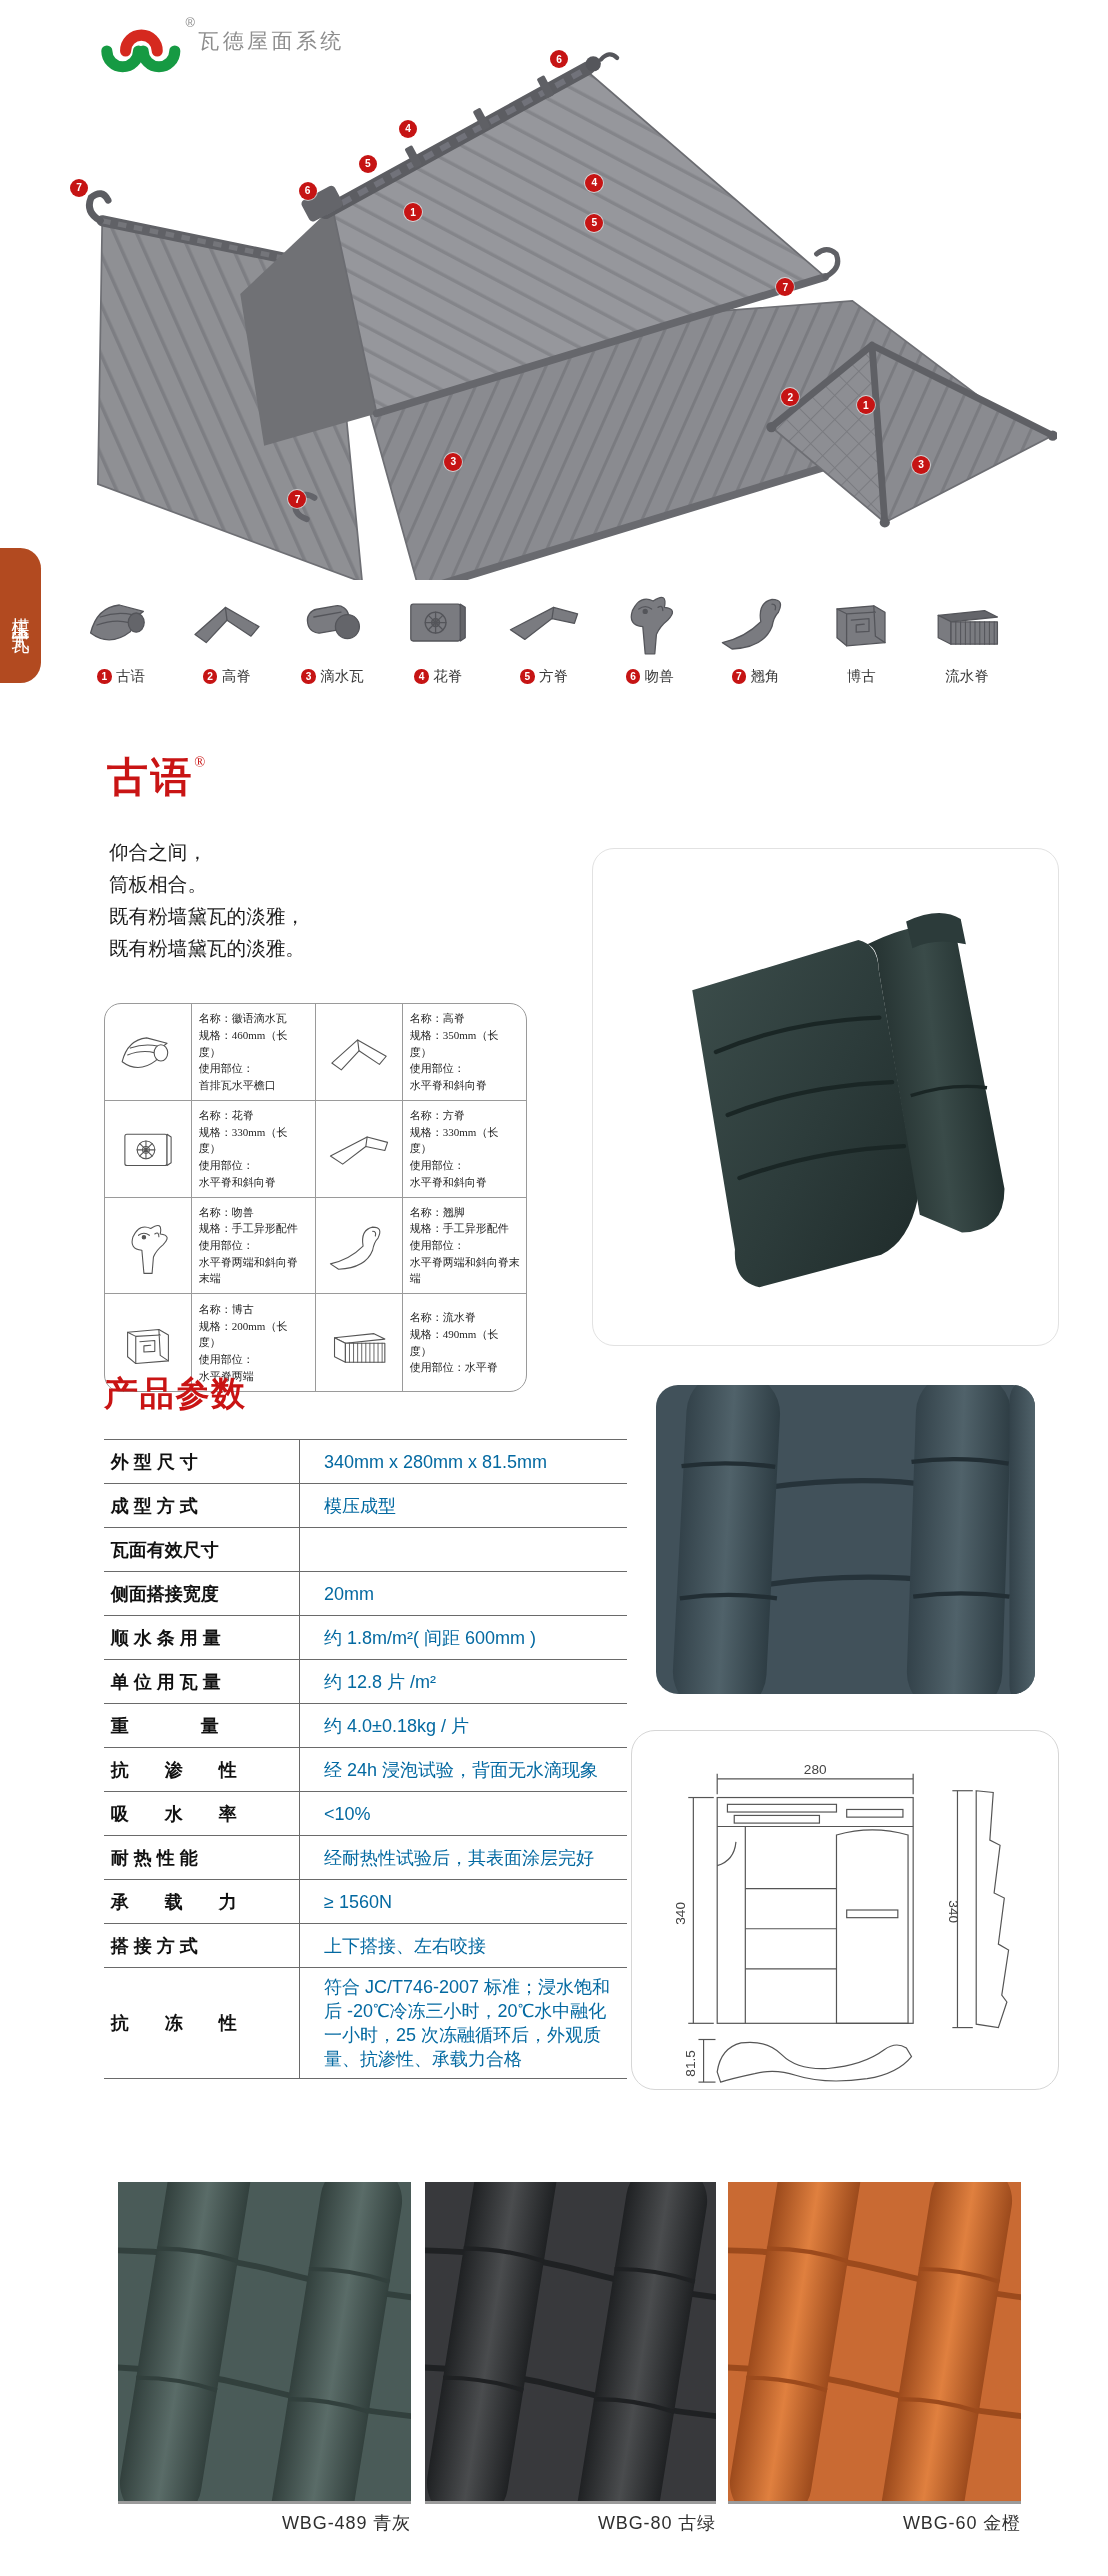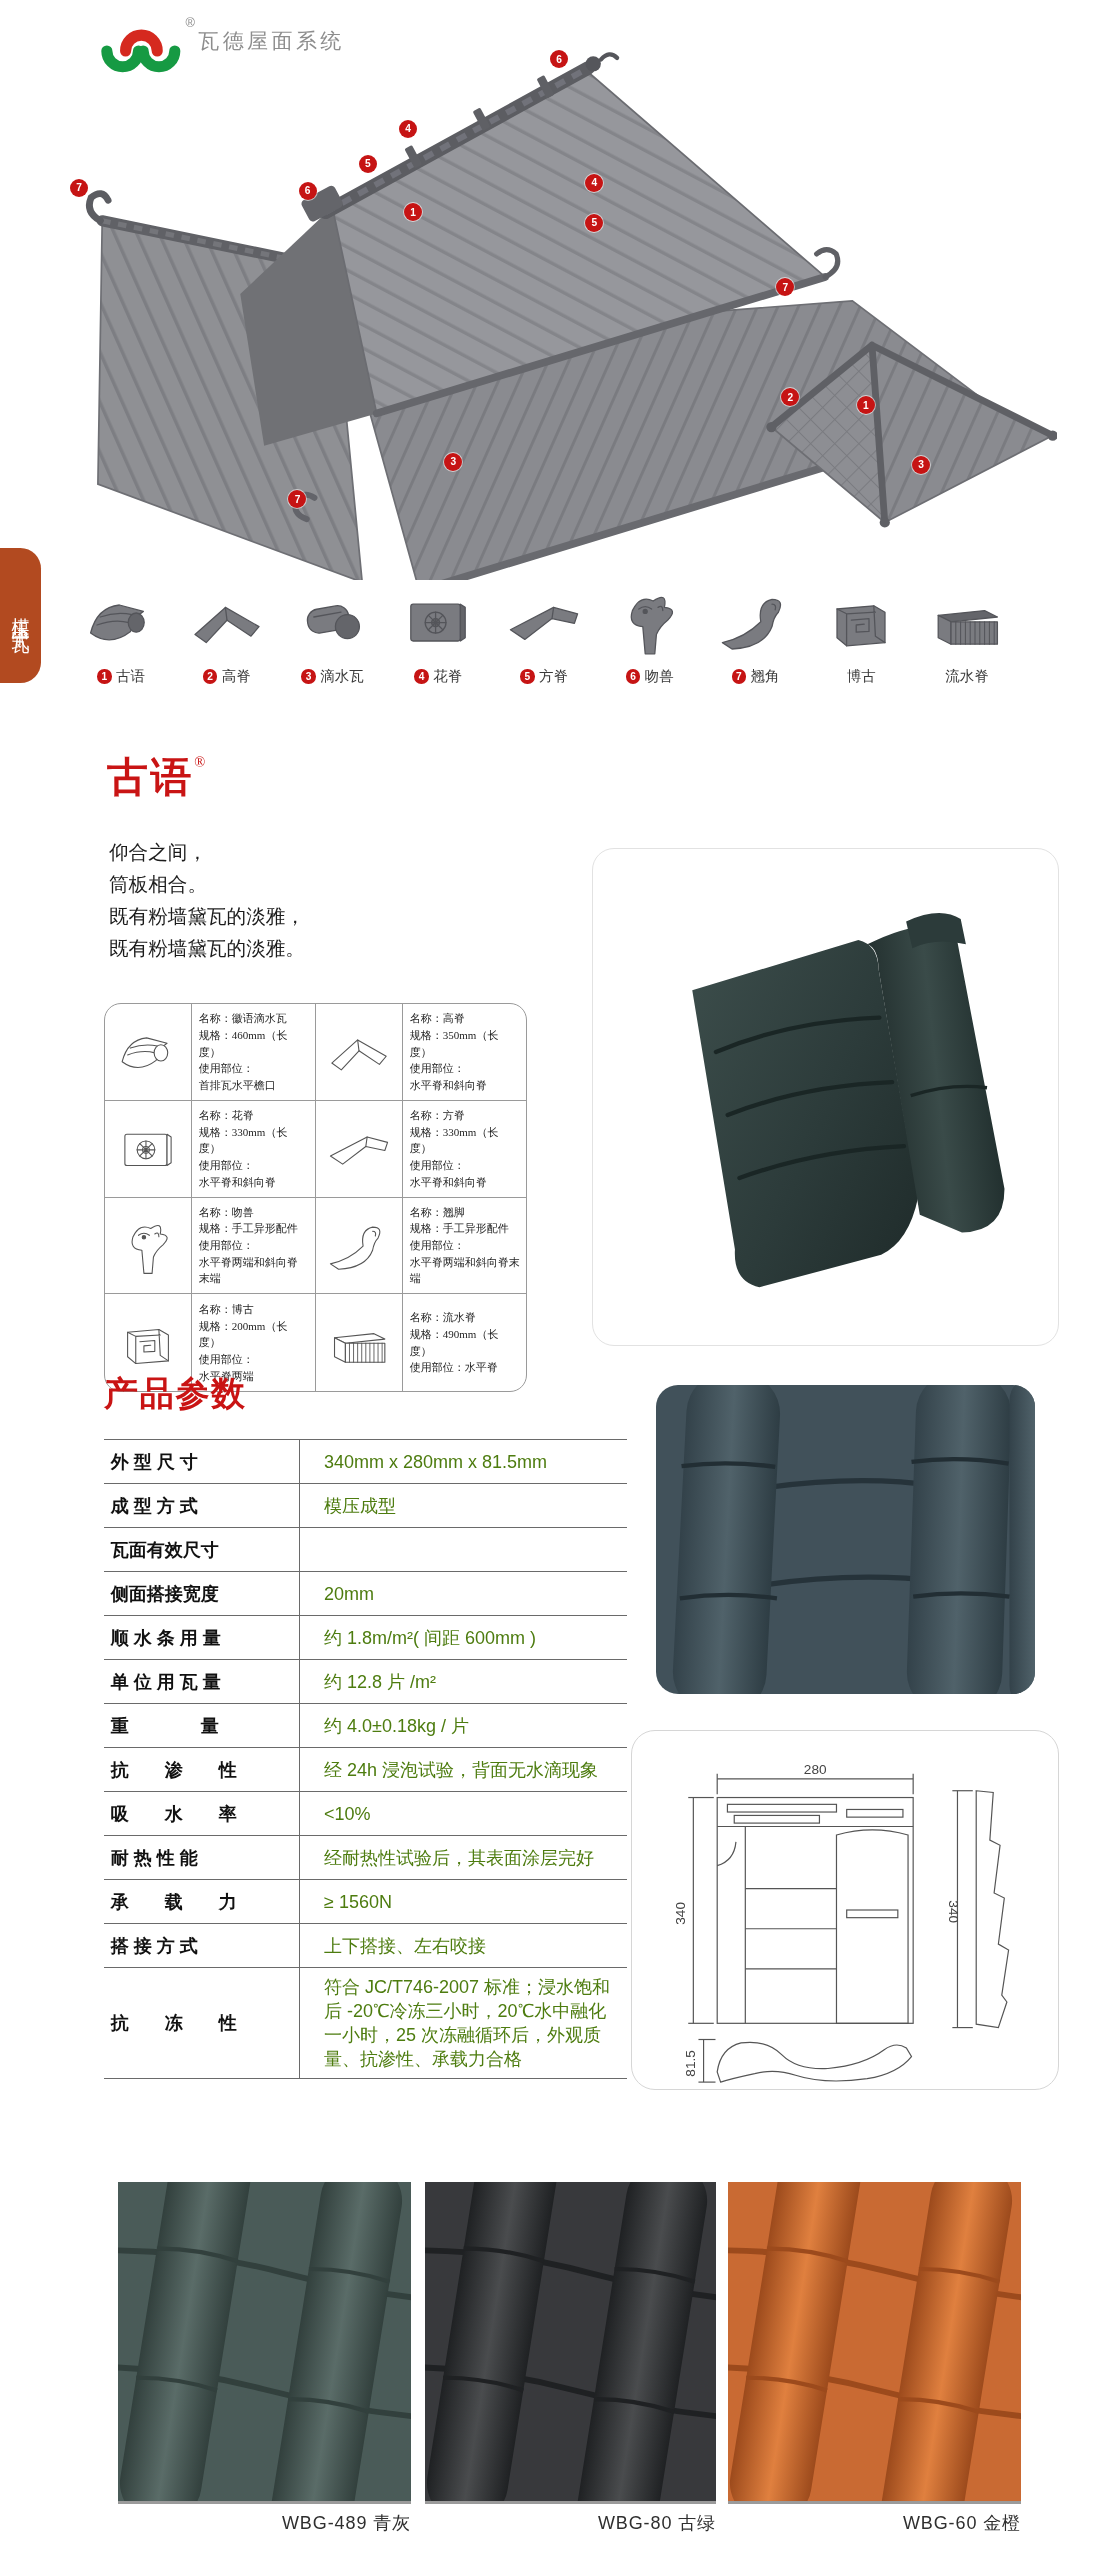--- a/index.html
+++ b/index.html
@@ -58,21 +58,21 @@
   .photo-panel{left:592px;top:848px;width:465px;height:496px;border:1.7px solid #e2e2e2;border-radius:22px;}
   .photo-panel svg{width:100%;height:100%;display:block;border-radius:20.5px;}
 
   
   .params-title{left:104px;top:1371px;font-size:34px;font-weight:bold;color:#c91414;letter-spacing:1.7px;}
   .param-table{left:104px;top:1439px;width:523px;border-top:0.9px solid #6a6a6a;}
   .param-row{display:flex;border-bottom:0.9px solid #6a6a6a;align-items:center;min-height:43px;}
   .param-label{width:196px;flex:0 0 196px;align-self:stretch;display:flex;align-items:center;
                border-right:0.9px solid #6a6a6a;font-size:18px;font-weight:bold;color:#111;
                white-space:pre;padding-left:6.8px;box-sizing:border-box;}
-  .param-value{padding:6.8px 8.5px 6.8px 24px;font-size:18px;color:#4d7c0f;line-height:24px;}
+  .param-value{padding:6.8px 8.5px 6.8px 24px;font-size:18px;color:#0369a1;line-height:24px;}
 
   
   .mid-photo{left:656px;top:1385px;width:379px;height:309px;border-radius:22px;overflow:hidden;}
   .mid-photo svg{width:100%;height:100%;display:block;}
   .draw-panel{left:631px;top:1730px;width:426px;height:358px;border:1.7px solid #d6d6d6;border-radius:24px;}
   .draw-panel svg{width:100%;height:100%;display:block;}
   .dim-text{font-size:16px;fill:#444;font-family:"Liberation Sans",sans-serif;}
 
   
   .swatch{top:2182px;height:322px;border-bottom:3.4px solid #9b9b9b;box-sizing:border-box;overflow:hidden;}

